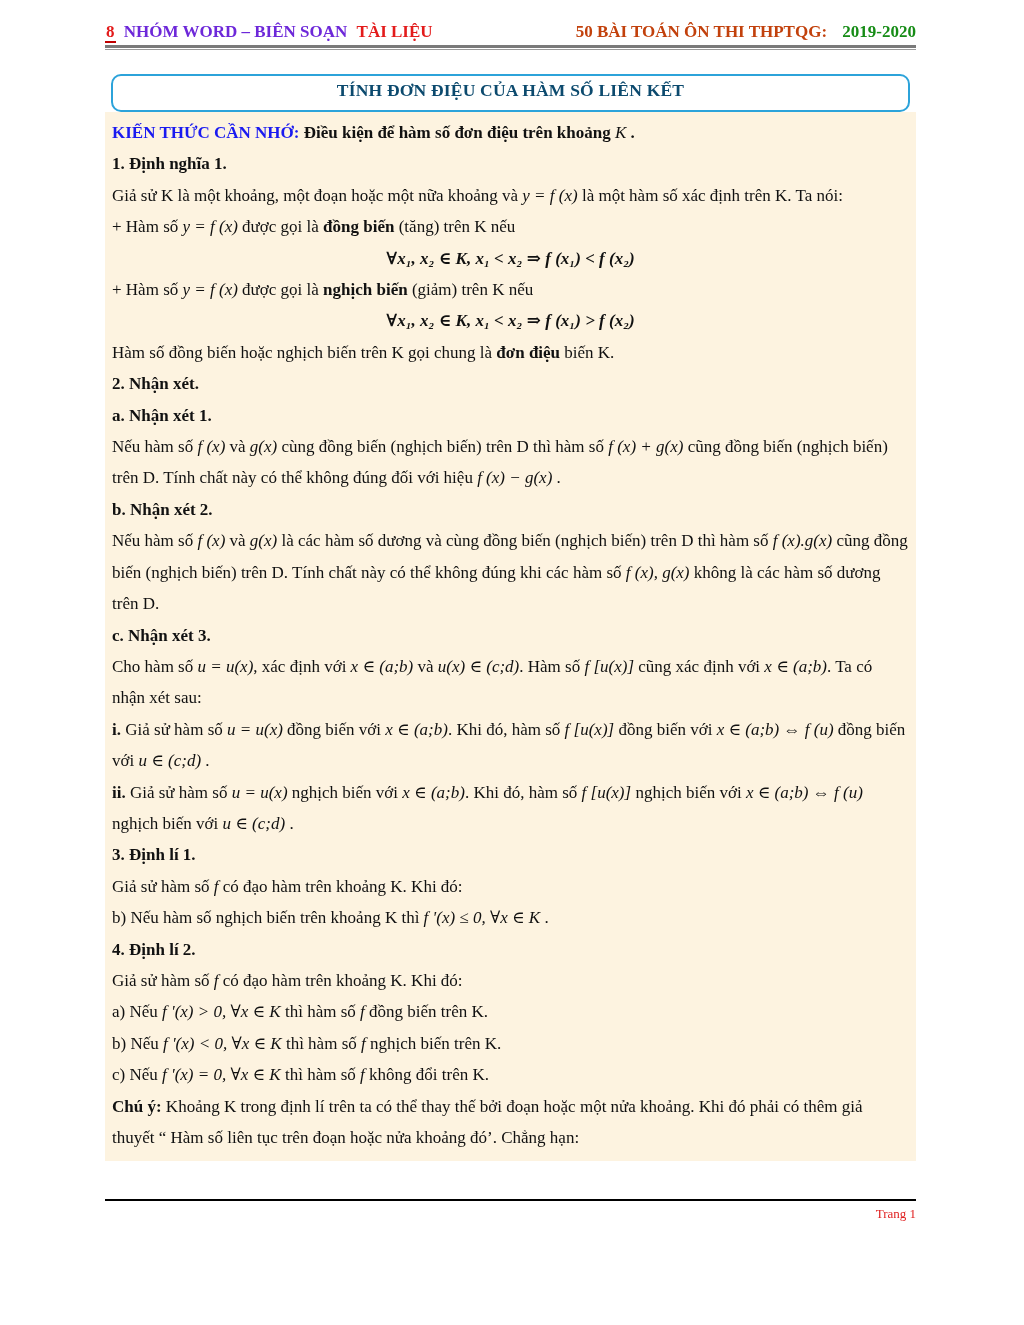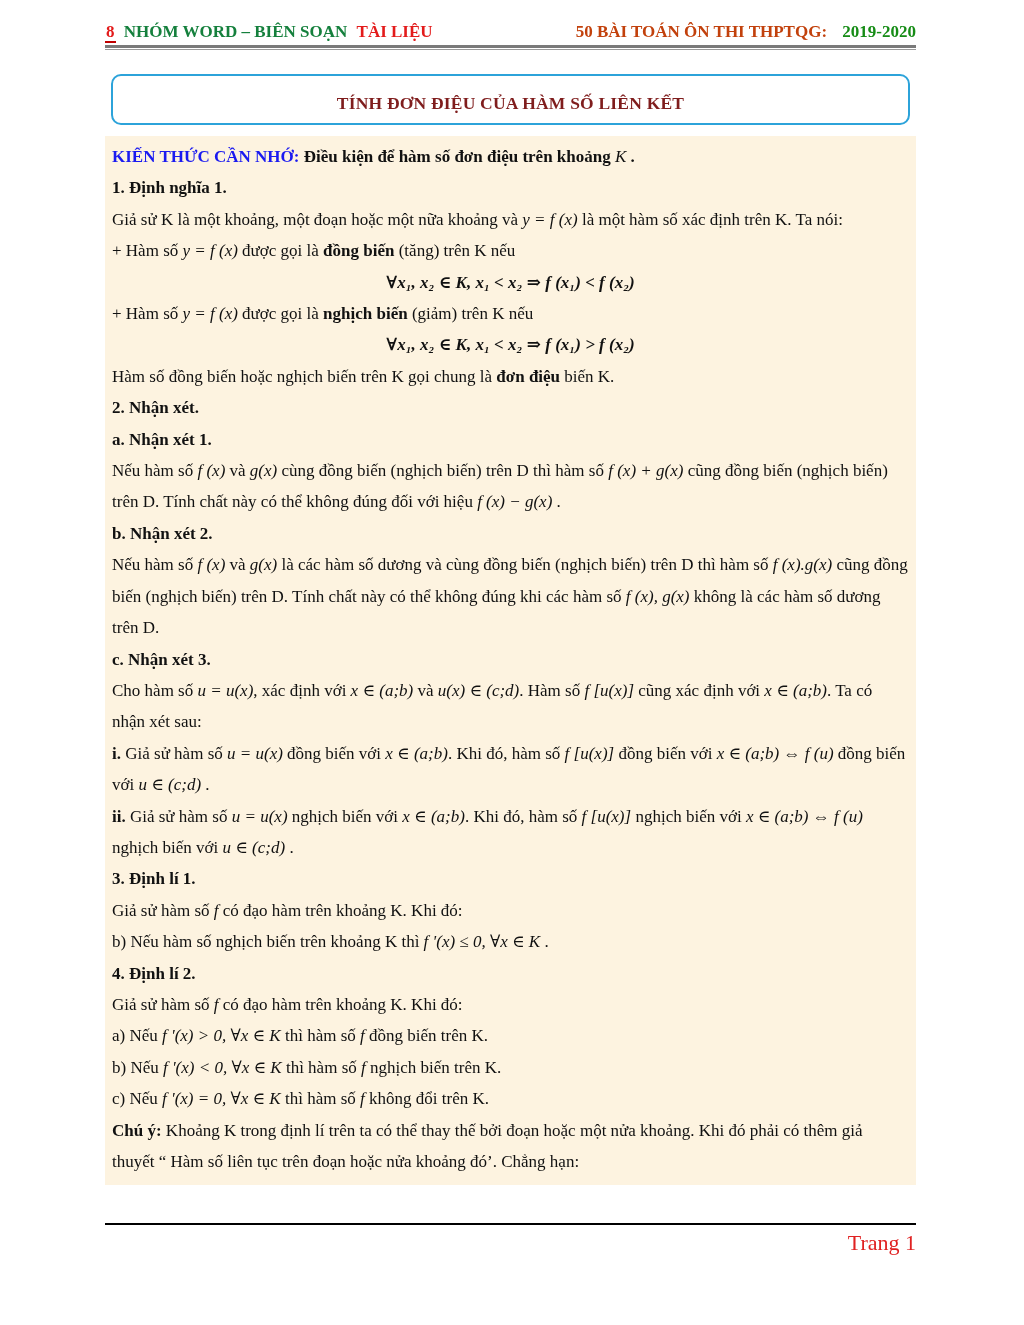--- a/index.html
+++ b/index.html
@@ -21,62 +21,61 @@
     font-weight: bold;
     font-size: 17px;
     white-space: nowrap;
   }
   .brand-icon {
     color: #e31b1b;
     border-bottom: 2px solid #c00000;
     padding: 0 1px;
     margin-right: 4px;
   }
-  .hl-blue { color: #15803d; }
+  .hl-blue { color: #6d28d9; }
   .hl-red  { color: #e31b1b; margin-left: 5px; }
   .hr-maroon { color: #c2410c; }
   .hr-green  { color: #168c16; margin-left: 11px; }
   .header-rule { margin-top: 3px; }
   .header-rule .thick { height: 3px; background: #7a7a7a; }
   .header-rule .thin  { height: 1px; background: #9a9a9a; margin-top: 1px; }
   
   .title-box {
     margin: 24px 6px 0 6px;
     border: 2px solid #2ca3da;
     border-radius: 10px;
     background: #ffffff;
     text-align: center;
-    padding: 17px 0 9px 0;
+    padding: 4px 0 9px 0;
     font-weight: bold;
     font-size: 17.5px;
-    color: #7f1d1d;
+    color: #0c4a6e;
     letter-spacing: 0.2px;
   }
   
   .content {
-    margin-top: 11px;
     background: #fdf3e0;
     padding: 5px 7px 8px 7px;
     font-size: 17px;
     line-height: 31.4px;
   }
   .para { margin: 0; }
   .para.center { text-align: center; font-weight: bold; }
   .para.heading { font-weight: bold; }
   .run-t  { font-weight: normal; }
   .run-b  { font-weight: bold; }
   .run-bb { font-weight: bold; color: #1a1af0; }
   .run-m  { font-style: italic; }
   
   .footer { margin-top: 38px; }
   .footer-rule { height: 2px; background: #000000; }
   .page-number {
     text-align: right;
     color: #e02222;
-    font-size: 22px;
+    font-size: 13px;
     padding-top: 5px;
   }
 </style>
 </head>
 <body>
 
 <div class="page">
 
   <div class="header">
     <div class="header-left">

